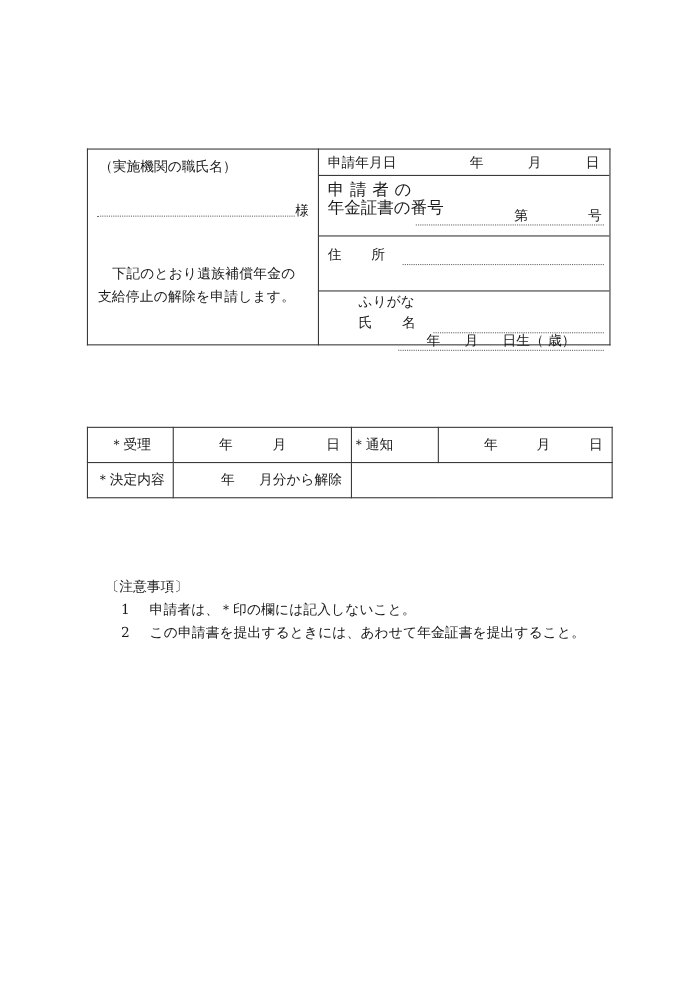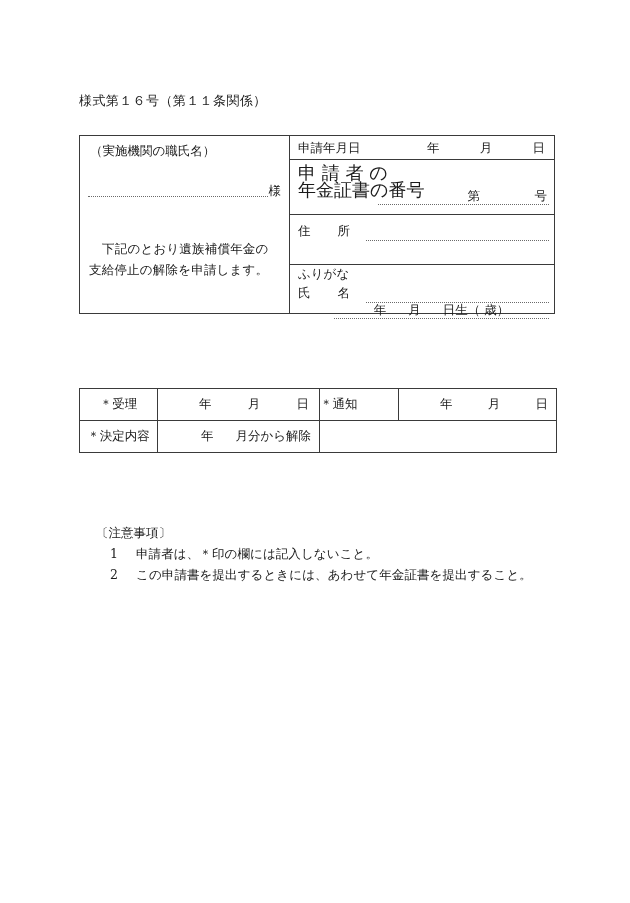--- a/index.html
+++ b/index.html
@@ -104,21 +104,21 @@
     line-height: 21px;
     text-indent: 13px;
     letter-spacing: 0.2px;
   }
 
   
   .r-row {
     position: relative;
     border-bottom: 1px solid #3a3a3a;
   }
-  .r-row:last-child { border-bottom: none; }
+  .r-row:last-child { border-bottom: none; margin-left: 28px; }
 
   .row-apply-date {
     height: 23px;
     text-align: right;
   }
   .row-apply-date .lbl {
     position: absolute;
     left: 8px;
     top: 4px;
     font-size: 12.5px;
@@ -134,21 +134,21 @@
     font-size: 12.5px;
   }
 
   .row-cert {
     height: 54px;
   }
   .cert-lbl {
     position: absolute;
     left: 8px;
     top: 4px;
-    font-size: 18px;
+    font-size: 15px;
     line-height: 17px;
     white-space: nowrap;
   }
   .spread2 {
     display: inline-block;
     width: 76px;
     text-align: justify;
     text-align-last: justify;
   }
   .cert-line {
@@ -327,21 +327,20 @@
     padding-left: 14px;
   }
   .note-num { width: 26px; flex: none; }
   .note-text { letter-spacing: 0.1px; }
 </style>
 </head>
 <body>
 
 <div class="page">
 
-  <div class="form-no">様式第１６号（第１１条関係）</div>
 
   <table class="main-table">
     <tbody>
         <tr>
       <td class="cell-left">
         <div class="agency-label">（実施機関の職氏名）</div>
         <div class="sama-line">
           <span class="sama-dots"></span>
           <span class="sama-text">様</span>
         </div>

